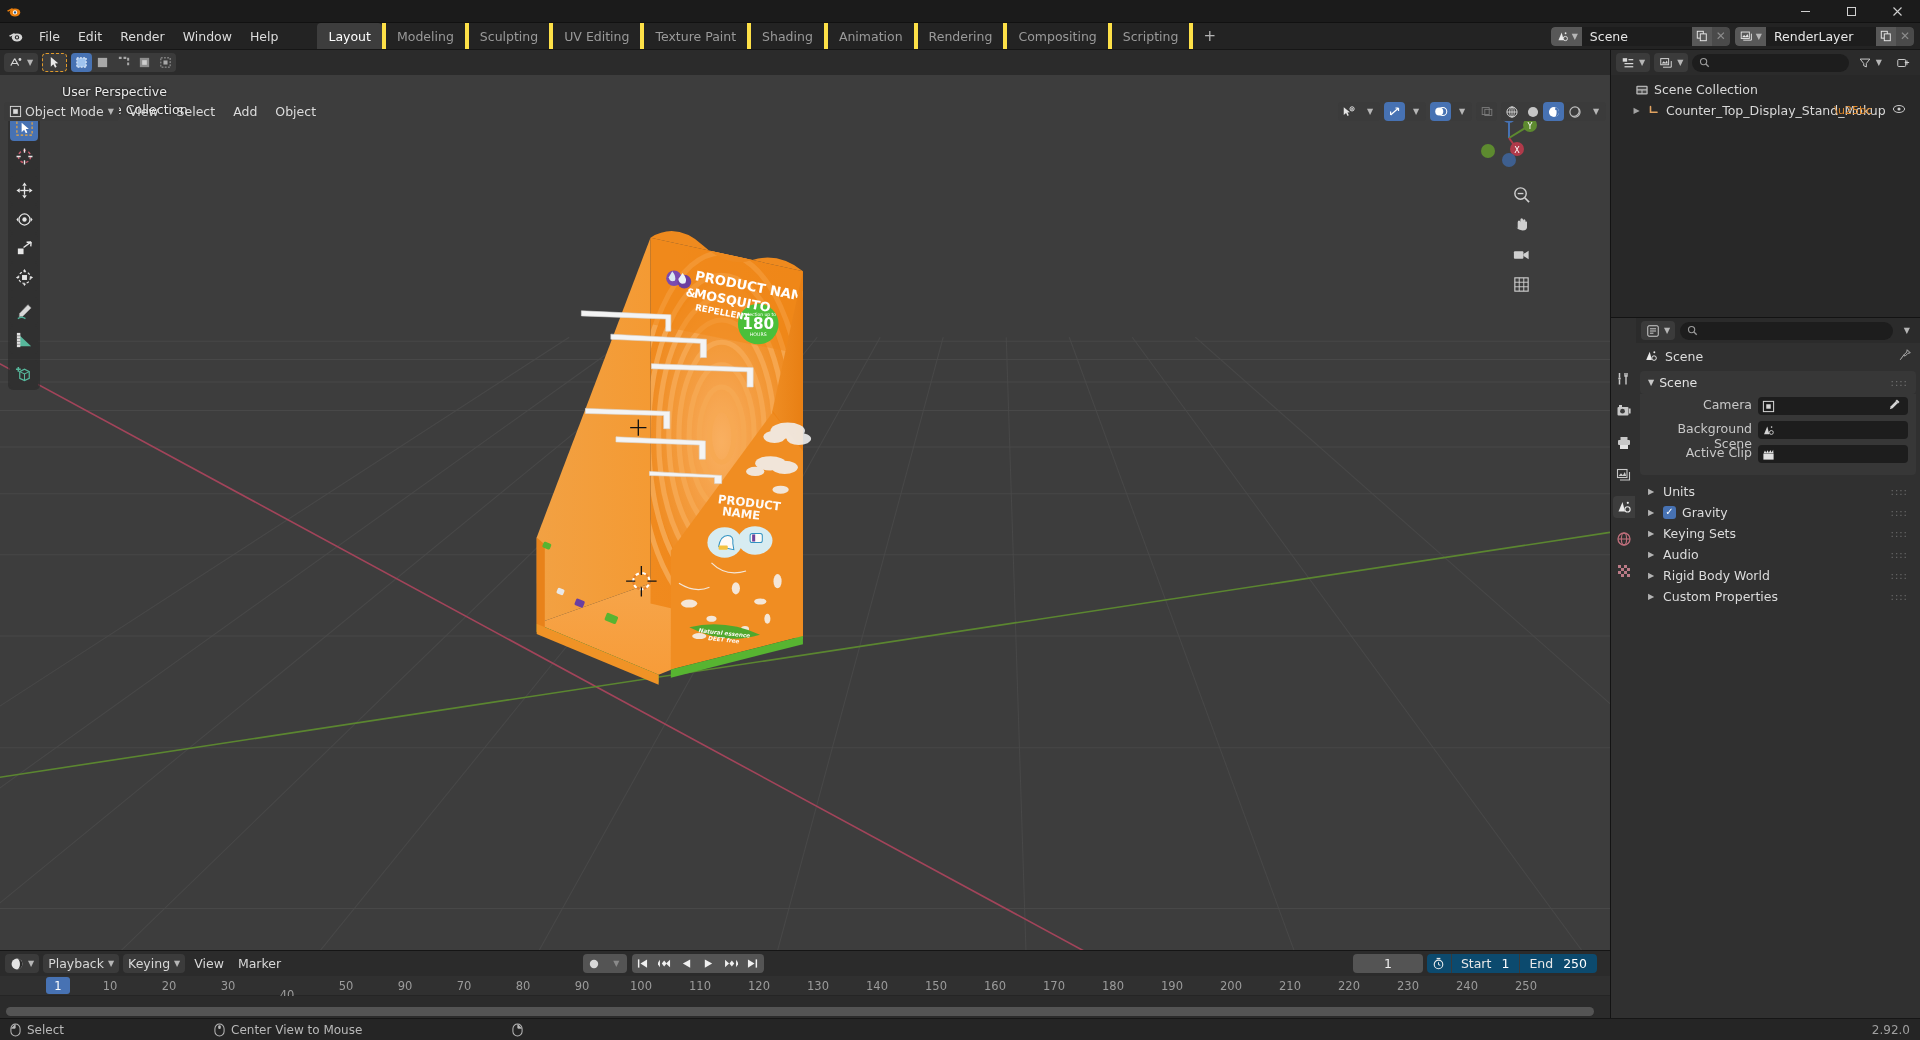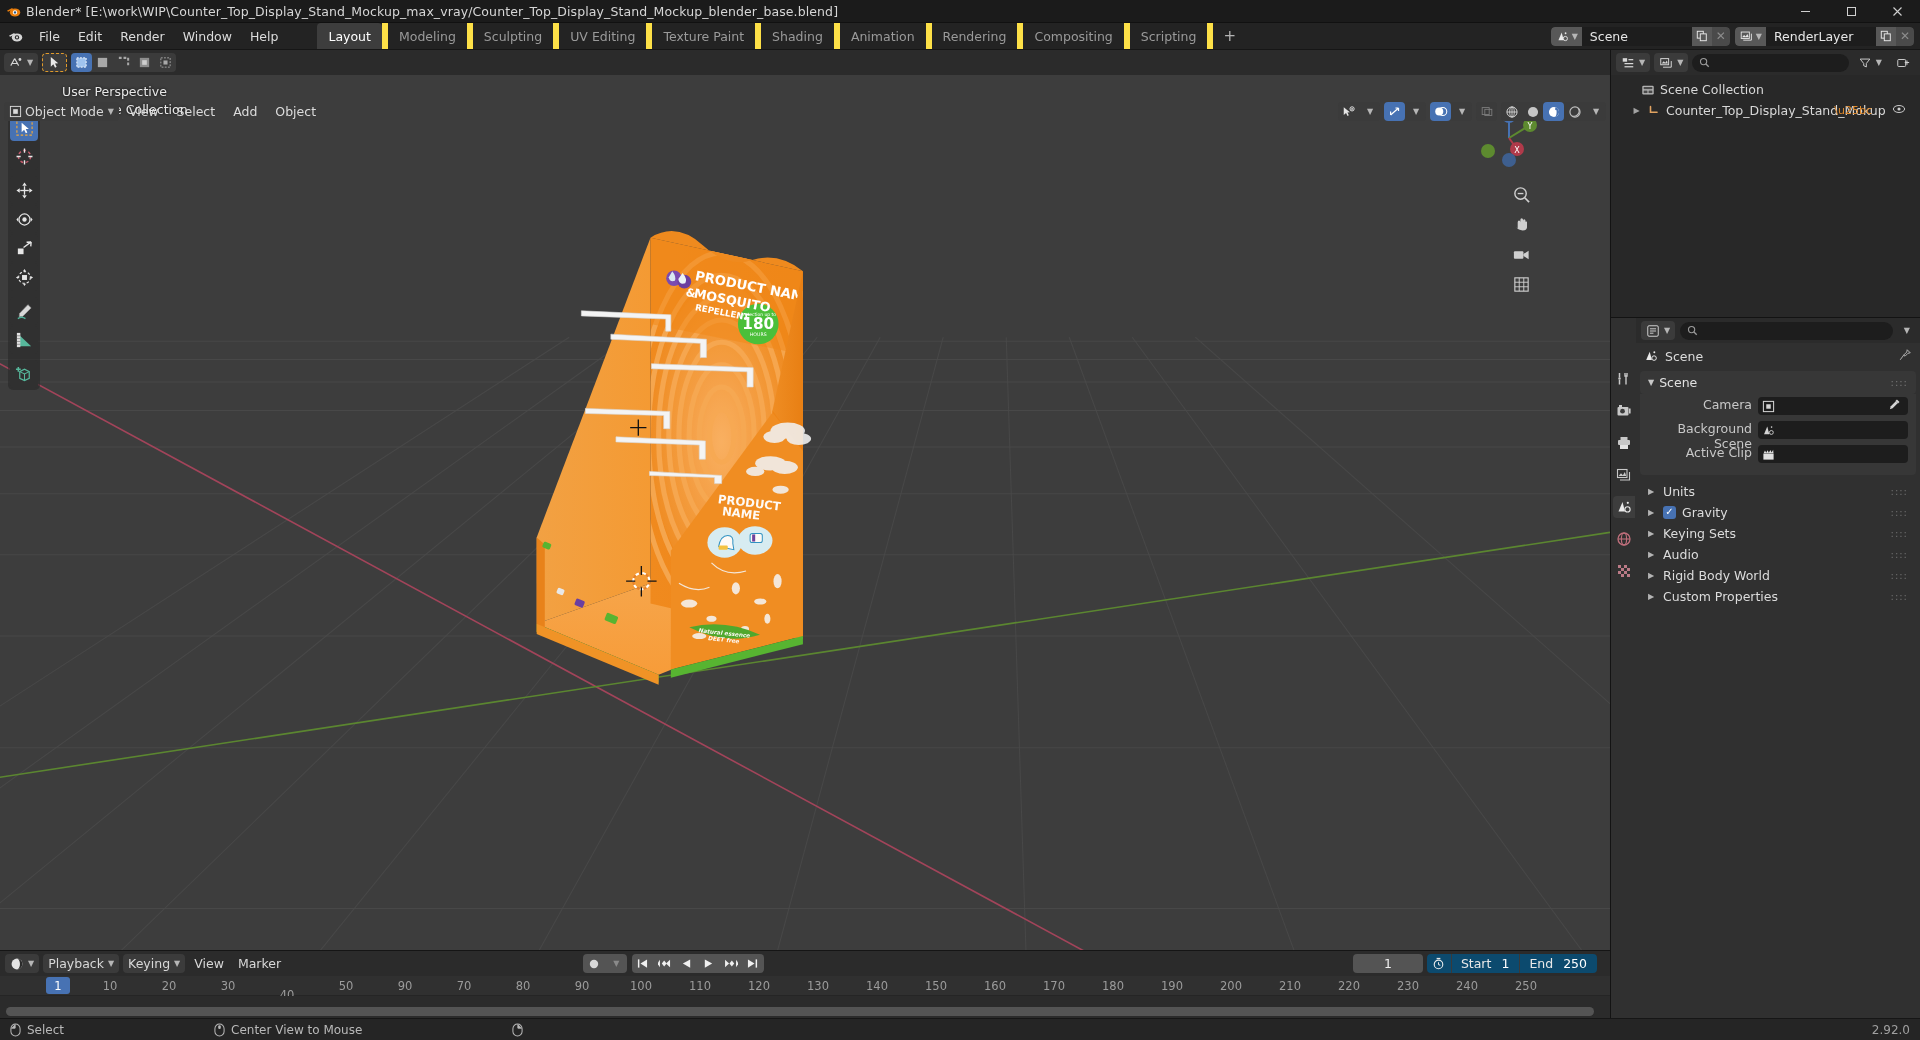--- a/index.html
+++ b/index.html
@@ -31,21 +31,21 @@
   }
   .blender-logo { width:30px; display:flex; align-items:center; justify-content:center; }
   .menu-item {
     padding:0 9px; display:flex; align-items:center; color:#dcdcdc; font-size:12.5px;
     white-space:nowrap;
   }
   .ws-tabs { display:flex; align-items:stretch; margin-left:30px; }
   .ws-tab {
     padding:0 11px; display:flex; align-items:center; color:#9a9a9a;
     font-size:12.5px; white-space:nowrap; position:relative;
-    border-left:6px solid #fde047;
+    border-left:4px solid #fde047;
   }
   .ws-tab.active { background:#3d3d3d; color:#ffffff; border-radius:4px 4px 0 0; border-left:none; }
   .ws-tab.plus { color:#b4b4b4; font-size:15px; padding:0 10px; }
   .topbar-right { margin-left:auto; display:flex; align-items:center; padding-right:6px; gap:5px; }
 
   .id-field {
     display:flex; align-items:center; height:19px; background:#2b2b2b; border-radius:4px;
     overflow:hidden;
   }
   .id-field .pre {
@@ -158,21 +158,21 @@
 
   
   .outliner { flex:0 0 268px; background:#282828; display:flex; flex-direction:column; border-bottom:1px solid #131313;}
   .ol-header { height:25px; flex:0 0 25px; background:#2b2b2b; display:flex; align-items:center; padding:0 5px; gap:4px; }
   .ol-search {
     height:18px; background:#1d1d1d; border-radius:9px; flex:1 1 auto; display:flex; align-items:center;
     padding:0 7px; gap:4px; max-width:170px;
   }
   .ol-body { flex:1 1 auto; padding:4px 0 0 0; overflow:hidden; }
   .ol-row {
-    height:21px; display:flex; align-items:center; padding-left:14px; gap:5px; font-size:12.5px; color:#d8d8d8;
+    height:21px; display:flex; align-items:center; padding-left:8px; gap:5px; font-size:12.5px; color:#d8d8d8;
     position:relative;
   }
   .ol-row .tri { width:11px; display:flex; align-items:center; justify-content:center; color:#a2a2a2; font-size:8px; }
   .ol-row .eye { position:absolute; right:14px; }
   .ol-row .filt { position:absolute; right:48px; }
 
   
   .props { flex:1 1 auto; display:flex; min-height:0; }
   .props-tabs {
     flex:0 0 25px; background:#303030; display:flex; flex-direction:column; align-items:center;
@@ -221,21 +221,20 @@
 
   <div class="titlebar">
     <div class="tb-icon">
       <svg width="15" height="15" viewBox="0 0 16 16">
         <ellipse cx="9.6" cy="9" rx="5.6" ry="4.3" fill="#e87d0d"></ellipse>
         <circle cx="9.6" cy="9" r="2.3" fill="#fff"></circle>
         <circle cx="9.6" cy="9" r="1.25" fill="#265787"></circle>
         <path d="M1 7.2 L6.6 4.2 L7.6 5.8 L2.2 8.2 Z" fill="#e87d0d"></path>
       </svg>
     </div>
-    <div class="tb-title">Blender* [E:\work\WIP\Counter_Top_Display_Stand_Mockup_max_vray/Counter_Top_Display_Stand_Mockup_blender_base.blend]</div>
     <div class="tb-btns">
       <div>
         <svg width="11" height="11" viewBox="0 0 11 11">
             <rect x="1" y="5" width="9" height="1" fill="#d0d0d0"></rect>
           </svg>
       </div>
       <div>
         <svg width="11" height="11" viewBox="0 0 11 11">
             <rect x="1.5" y="1.5" width="8" height="8" fill="none" stroke="#d0d0d0" stroke-width="1"></rect>
           </svg>

